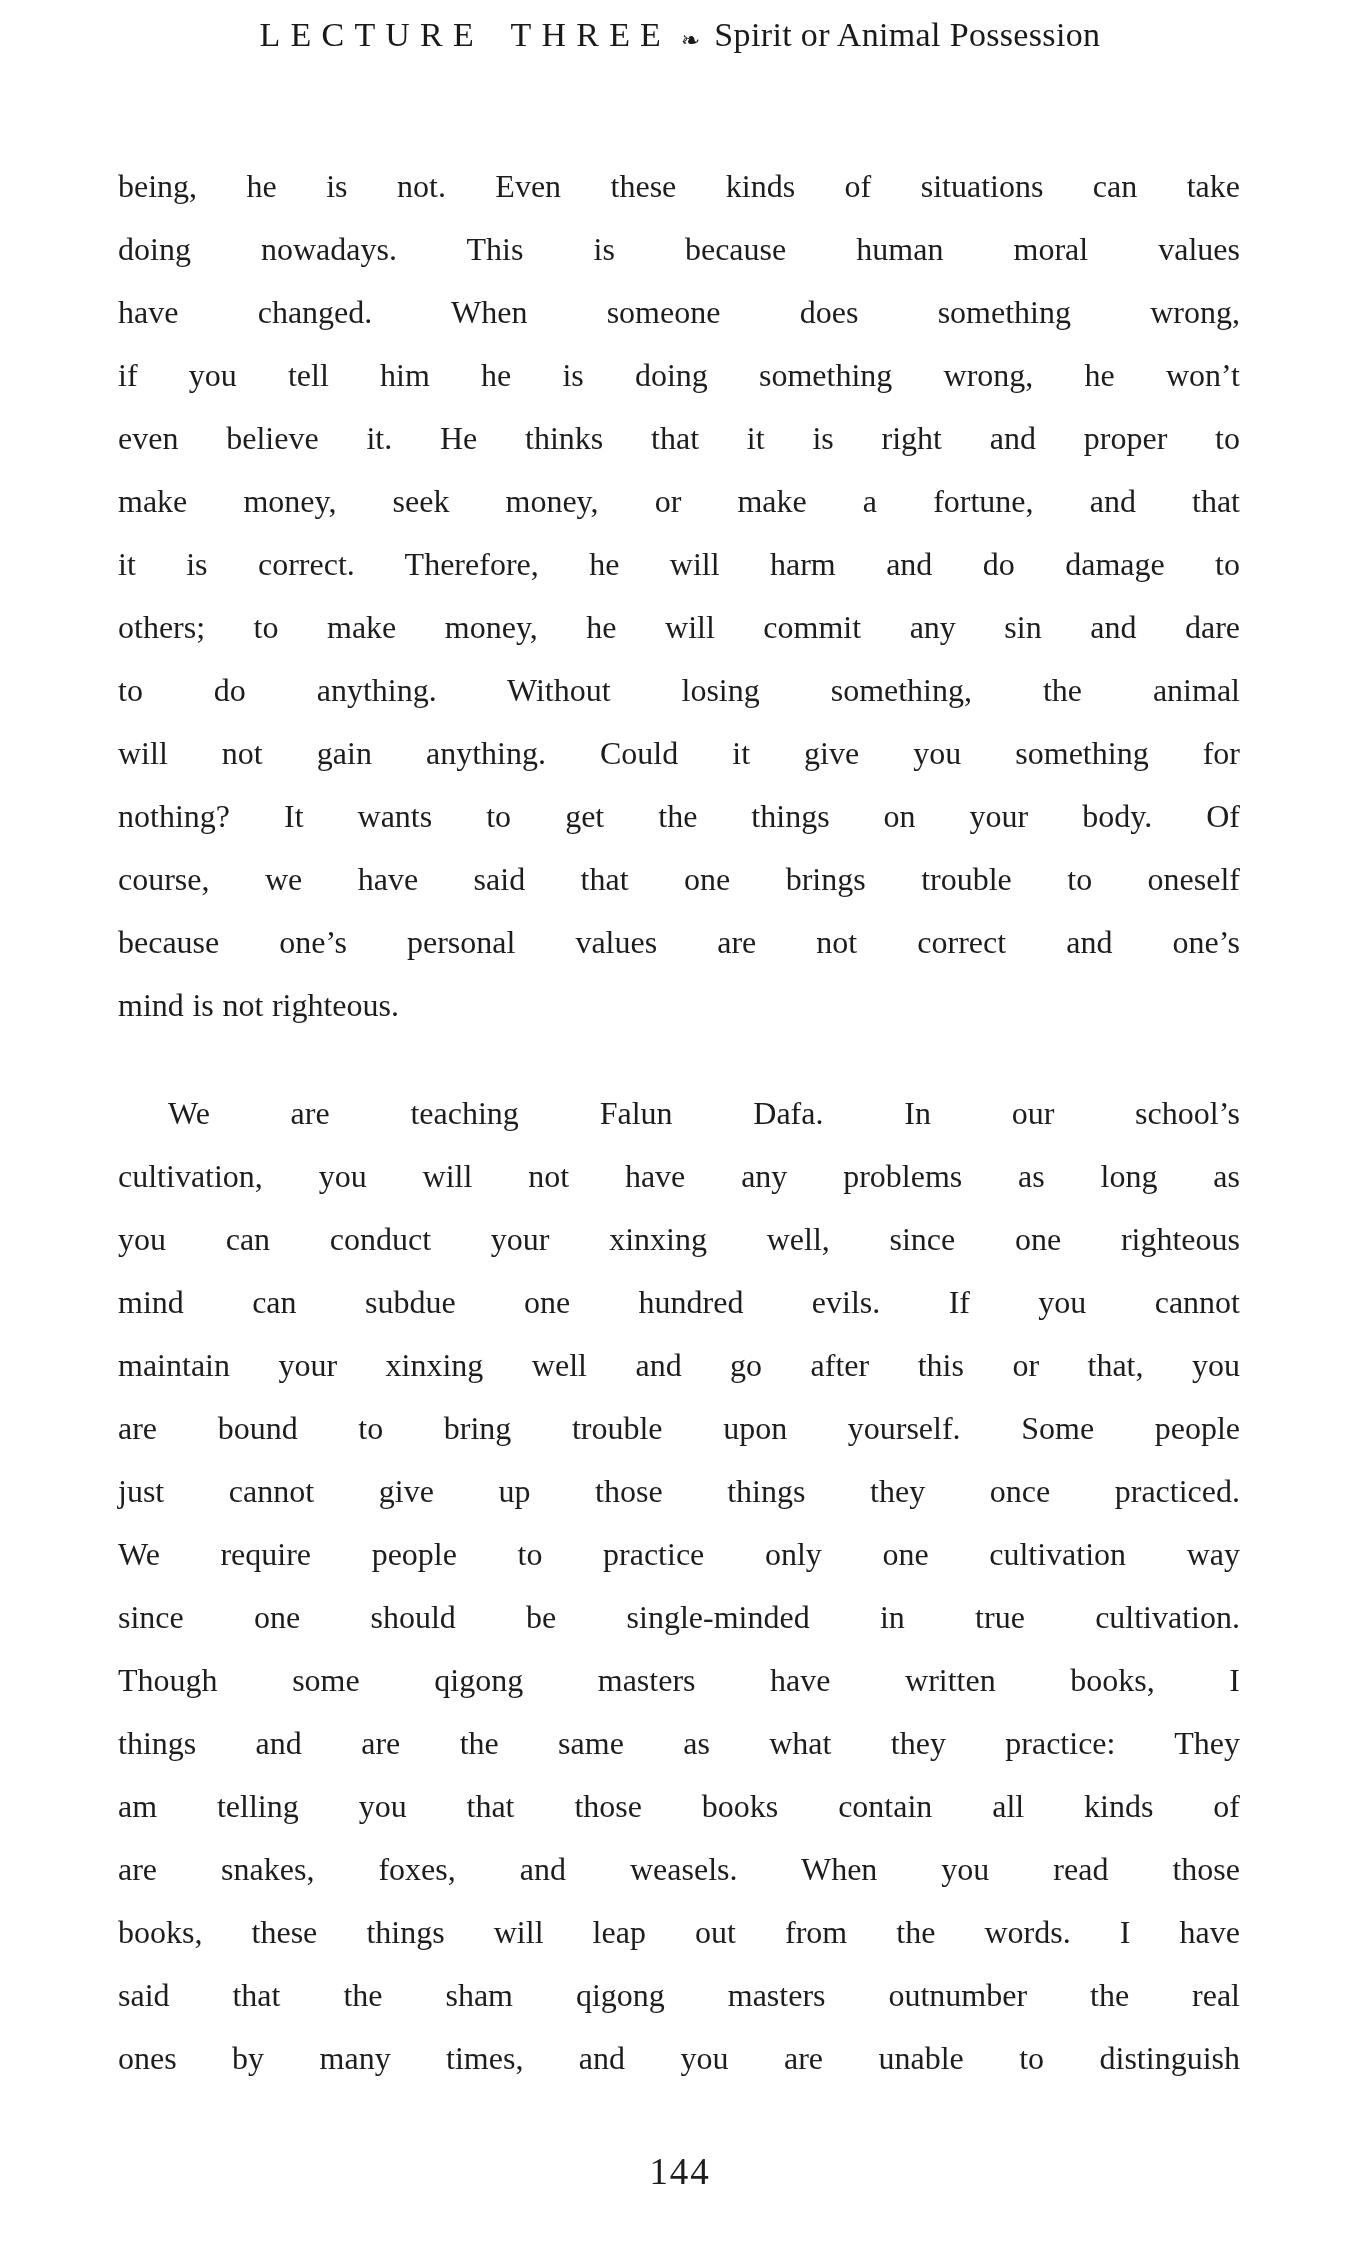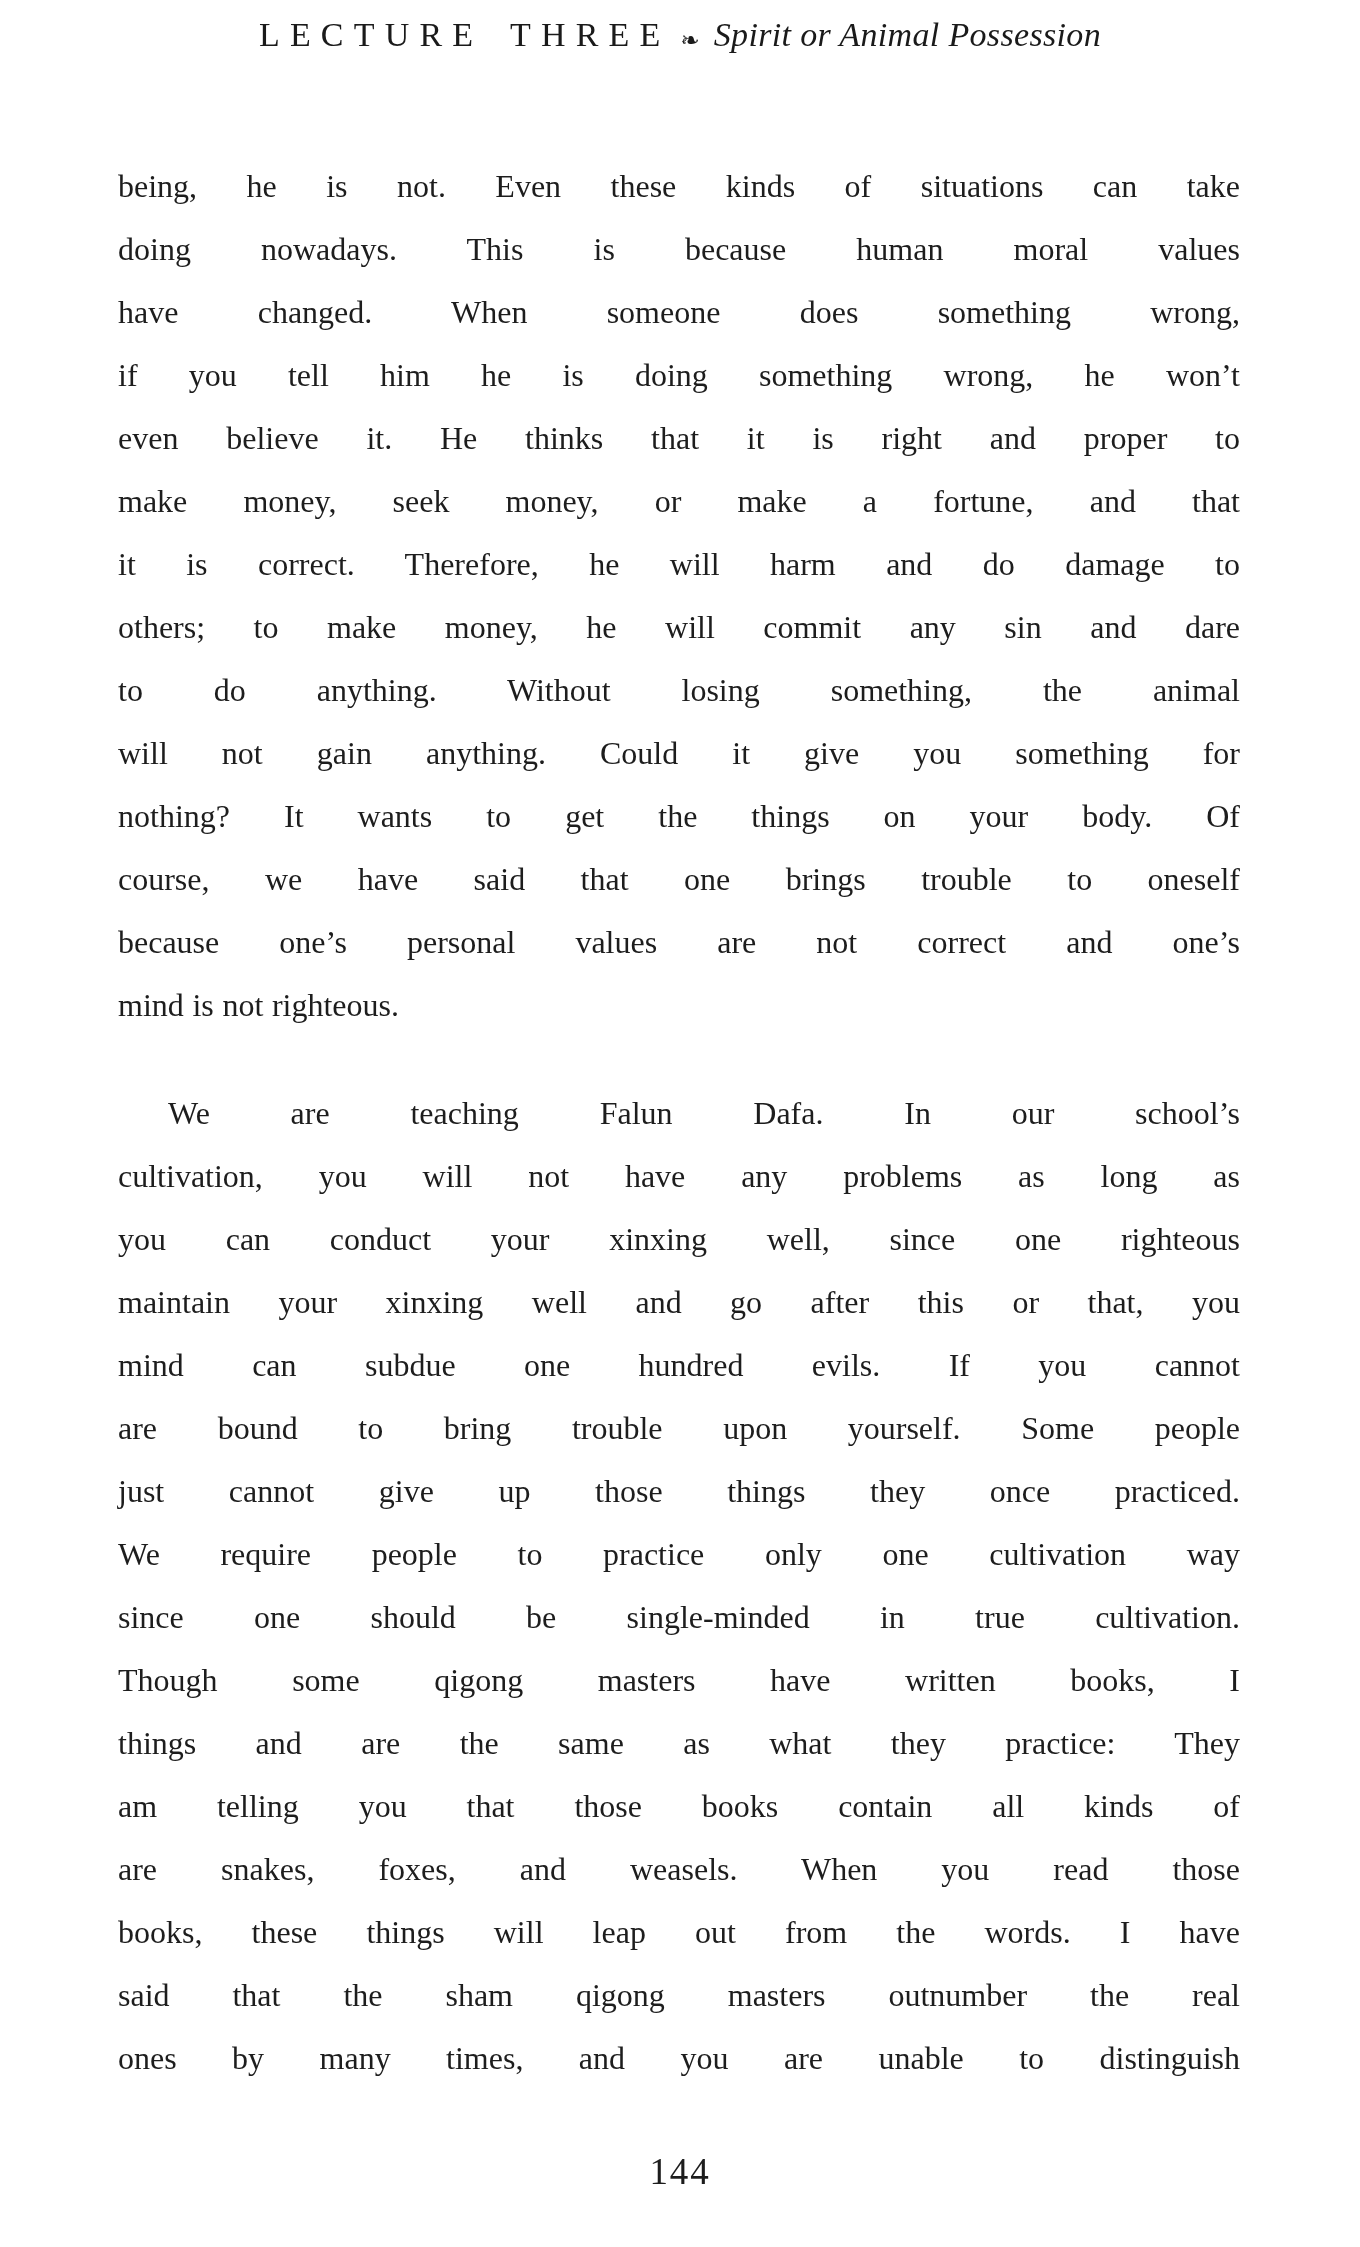--- a/index.html
+++ b/index.html
@@ -32,21 +32,20 @@
     color: #1a1a1a;
   }
   .running-head .ornament {
     font-family: "DejaVu Sans", sans-serif;
     font-size: 23px;
     color: #1a1a1a;
     margin: 0 14px 0 10px;
     vertical-align: -2px;
   }
   .running-head .chapter {
-    font-style: italic;
     font-size: 34px;
     letter-spacing: 0.01em;
     color: #1a1a1a;
   }
   
   .body-text {
     position: absolute;
     top: 155px;
     left: 118px;
     width: 1122px;
@@ -104,22 +103,22 @@
         <div class="line">will not gain anything. Could it give you something for</div>
         <div class="line">nothing? It wants to get the things on your body. Of</div>
         <div class="line">course, we have said that one brings trouble to oneself</div>
         <div class="line">because one’s personal values are not correct and one’s</div>
         <div class="line last">mind is not righteous.</div>
       </div>
       <div class="para indent">
         <div class="line">We are teaching Falun Dafa. In our school’s</div>
         <div class="line">cultivation, you will not have any problems as long as</div>
         <div class="line">you can conduct your xinxing well, since one righteous</div>
+        <div class="line">mind can subdue one hundred evils. If you cannot</div>
         <div class="line">maintain your xinxing well and go after this or that, you</div>
-        <div class="line">mind can subdue one hundred evils. If you cannot</div>
         <div class="line">are bound to bring trouble upon yourself. Some people</div>
         <div class="line">just cannot give up those things they once practiced.</div>
         <div class="line">We require people to practice only one cultivation way</div>
         <div class="line">since one should be single-minded in true cultivation.</div>
         <div class="line">Though some qigong masters have written books, I</div>
         <div class="line">things and are the same as what they practice: They</div>
         <div class="line">am telling you that those books contain all kinds of</div>
         <div class="line">are snakes, foxes, and weasels. When you read those</div>
         <div class="line">books, these things will leap out from the words. I have</div>
         <div class="line">said that the sham qigong masters outnumber the real</div>

